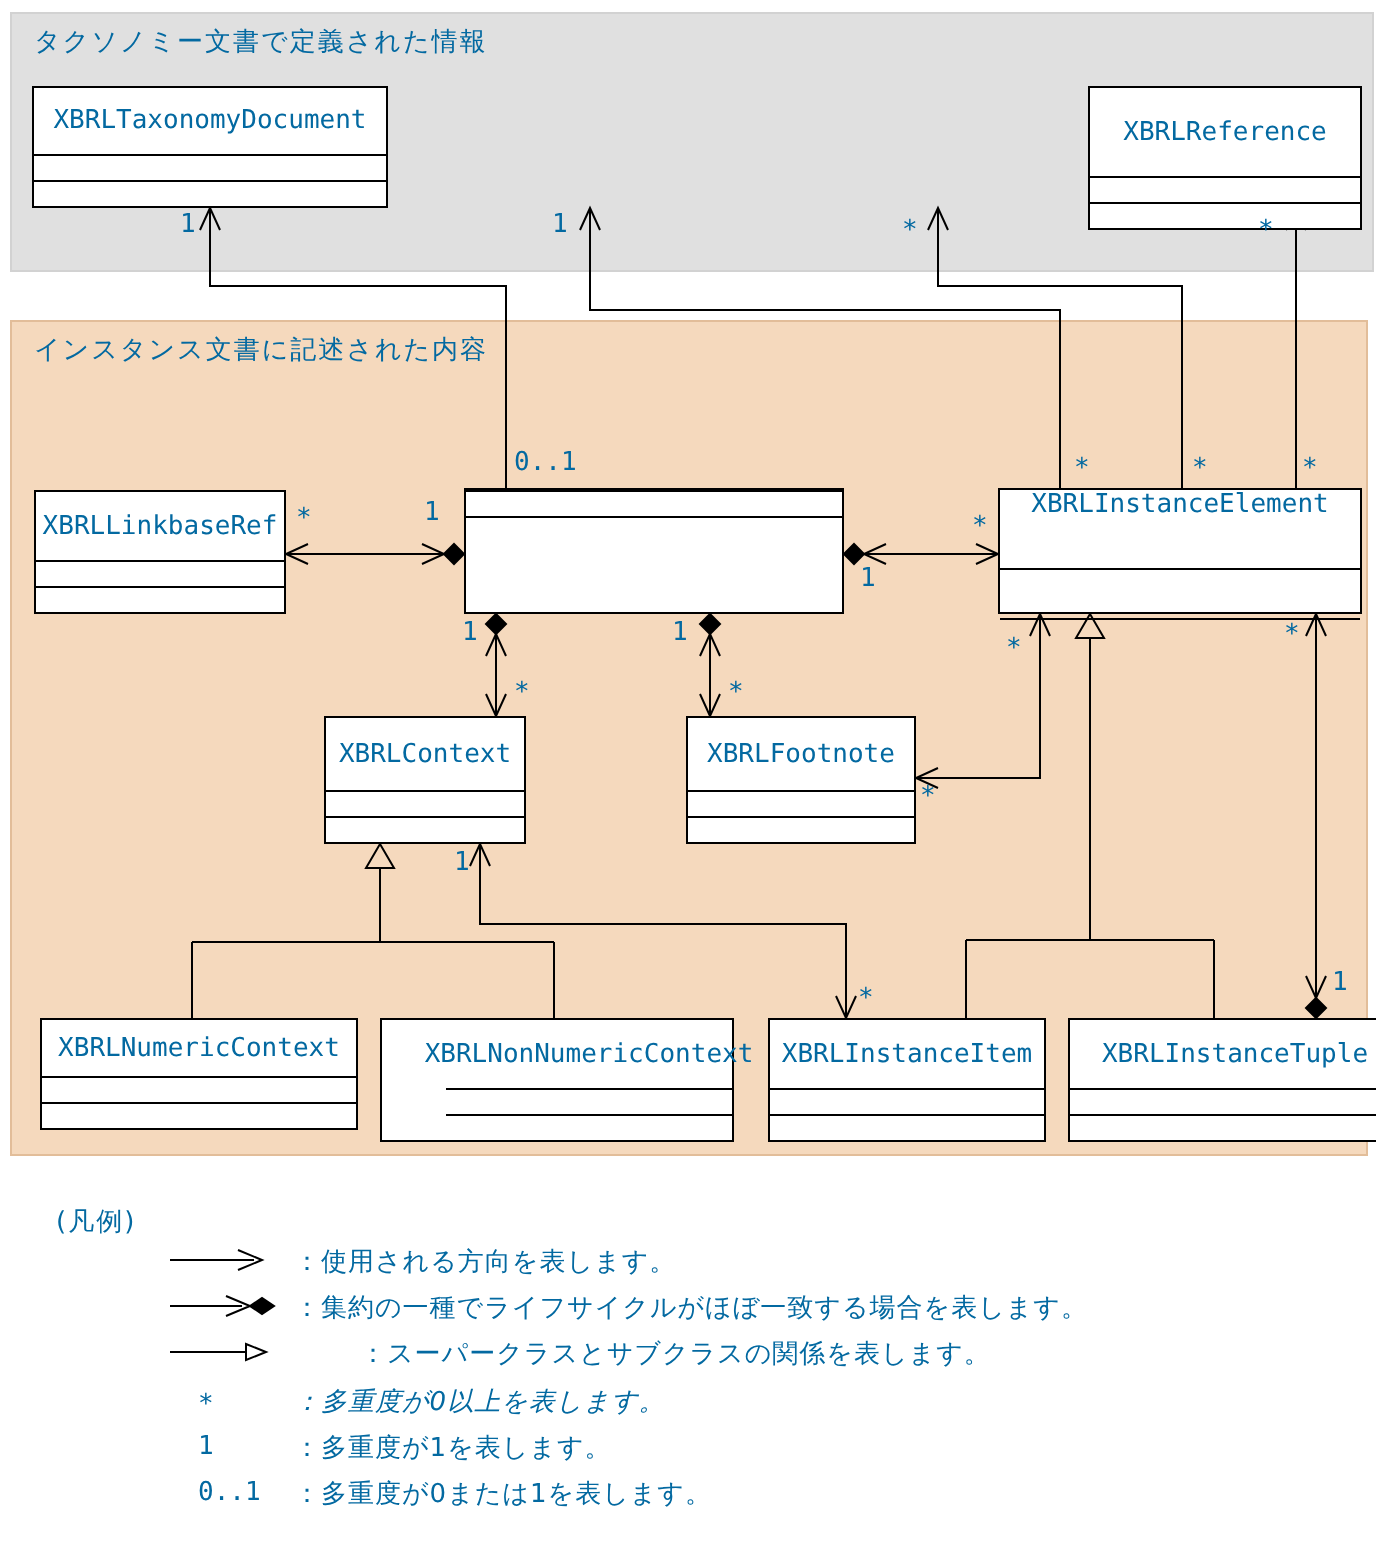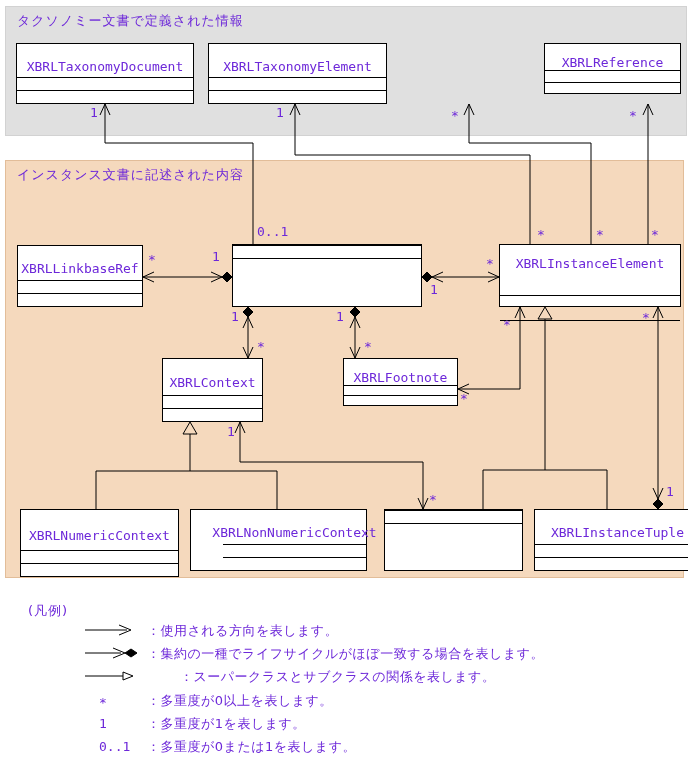--- a/index.html
+++ b/index.html
@@ -1,31 +1,31 @@
 <!DOCTYPE html>
 <html><head>
 <meta charset="utf-8">
 <style>
   html,body{margin:0;padding:0;background:#ffffff;}
   .canvas{
     position:relative;width:688px;height:784px;background:#ffffff;
-    font-family:"DejaVu Sans",sans-serif;color:#6d28d9;overflow:hidden;
+    font-family:"DejaVu Sans",sans-serif;color:#0369a1;overflow:hidden;
   }
   .region{position:absolute;box-sizing:border-box;}
   .region-taxonomy{left:5px;top:6px;width:682px;height:130px;background:#e0e0e0;border:1px solid #d2d2d2;}
   .region-instance{left:5px;top:160px;width:679px;height:418px;background:#f5d9bd;border:1px solid #e2bd99;}
   .region-title{position:absolute;left:11px;top:5px;font-size:13px;letter-spacing:1px;white-space:nowrap;}
   svg.wires{position:absolute;left:0;top:0;z-index:2;pointer-events:none;}
   .uml-class{
     position:absolute;box-sizing:border-box;background:#ffffff;border:1px solid #000;z-index:3;
     display:flex;flex-direction:column;
   }
   .uml-title{
     flex:1 1 auto;display:flex;align-items:center;justify-content:center;
-    font-family:"DejaVu Sans Mono",monospace;font-size:13px;white-space:nowrap;margin-top:11px;
+    font-family:"DejaVu Sans Mono",monospace;font-size:13px;white-space:nowrap;
   }
   .uml-row{height:12px;border-top:1px solid #000;}
   .mult{
     position:absolute;z-index:4;font-family:"DejaVu Sans Mono",monospace;
     font-size:13px;line-height:13px;white-space:nowrap;
   }
   .legend{position:absolute;left:0;top:595px;width:592px;height:189px;z-index:1;font-size:13px;}
   .legend-title{position:absolute;left:28px;top:7px;letter-spacing:1px;}
   .legend-text{position:absolute;left:147px;white-space:nowrap;letter-spacing:0.5px;}
   .legend-sym-svg{position:absolute;left:85px;}
@@ -121,26 +121,21 @@
       <path d="M545,319 V470 M483,470 H607 M483,470 V509 M607,470 V509"></path>
       <path d="M545,307 L538,319 L552,319 Z" fill="#f5d9bd"></path>
     </g>
   </svg>
 
   <div class="uml-class" style="left:16px;top:43px;width:178px;height:61px;">
     <div class="uml-title">XBRLTaxonomyDocument</div>
     <div class="uml-row"></div>
     <div class="uml-row"></div>
   </div>
-  <div class="uml-class" style="left:208px;top:43px;width:179px;height:61px;">
-    <div class="uml-title">XBRLTaxonomyElement</div>
-    <div class="uml-row"></div>
-    <div class="uml-row"></div>
-  </div>
-  <div class="uml-class" style="left:544px;top:43px;width:137px;height:51px;">
+  <div class="uml-class" style="left:544px;top:43px;width:137px;height:72px;">
     <div class="uml-title">XBRLReference</div>
     <div class="uml-row"></div>
     <div class="uml-row"></div>
   </div>
 
   <div class="uml-class" style="left:17px;top:245px;width:126px;height:62px;">
     <div class="uml-title">XBRLLinkbaseRef</div>
     <div class="uml-row"></div>
     <div class="uml-row"></div>
   </div>
@@ -151,36 +146,37 @@
   <div class="uml-class" style="left:499px;top:244px;width:182px;height:63px;gap:24px;">
     <div class="uml-title">XBRLInstanceElement</div>
     <div class="uml-row"></div>
     <div class="uml-row"></div>
   </div>
   <div class="uml-class" style="left:162px;top:358px;width:101px;height:64px;">
     <div class="uml-title">XBRLContext</div>
     <div class="uml-row"></div>
     <div class="uml-row"></div>
   </div>
-  <div class="uml-class" style="left:343px;top:358px;width:115px;height:48px;">
+  <div class="uml-class" style="left:343px;top:358px;width:115px;height:64px;">
     <div class="uml-title">XBRLFootnote</div>
     <div class="uml-row"></div>
     <div class="uml-row"></div>
   </div>
-  <div class="uml-class" style="left:20px;top:509px;width:159px;height:68px;">
+  <div class="uml-class" style="left:20px;top:509px;width:159px;height:56px;">
     <div class="uml-title">XBRLNumericContext</div>
     <div class="uml-row"></div>
     <div class="uml-row"></div>
   </div>
   <div class="uml-class" style="left:190px;top:509px;width:177px;height:62px;padding-left:32px;">
     <div class="uml-title">XBRLNonNumericContext</div>
     <div class="uml-row"></div>
     <div class="uml-row"></div>
   </div>
   <div class="uml-class" style="left:384px;top:509px;width:139px;height:62px;">
+    <div class="uml-title">XBRLInstanceItem</div>
     <div class="uml-row"></div>
     <div class="uml-row"></div>
   </div>
   <div class="uml-class" style="left:534px;top:509px;width:167px;height:62px;">
     <div class="uml-title">XBRLInstanceTuple</div>
     <div class="uml-row"></div>
     <div class="uml-row"></div>
   </div>
 
   <span class="mult" style="left:90px;top:106px;">1</span>
@@ -222,21 +218,21 @@
     </svg>
     <span class="legend-text" style="top:50px;font-family:Liberation Mono, monospace;">：集約の一種でライフサイクルがほぼ一致する場合を表します。</span>
 
     <svg class="legend-sym-svg" style="top:75px;" width="56" height="12" viewBox="0 0 56 12" fill="none" stroke="#000" stroke-width="1">
       <path d="M0,6 H38"></path>
         <path d="M38,2 L48,6 L38,10 Z" fill="#fff"></path>
     </svg>
     <span class="legend-text" style="top:73px;margin-left:33px;">：スーパークラスとサブクラスの関係を表します。</span>
 
     <span class="legend-sym-text" style="top:100px;">*</span>
-    <span class="legend-text" style="top:97px;">：多重度が0以上を表します。</span>
+    <span class="legend-text" style="top:97px;font-style:italic;">：多重度が0以上を表します。</span>
 
     <span class="legend-sym-text" style="top:121px;">1</span>
     <span class="legend-text" style="top:120px;">：多重度が1を表します。</span>
 
     <span class="legend-sym-text" style="top:144px;">0..1</span>
     <span class="legend-text" style="top:143px;">：多重度が0または1を表します。</span>
   </div>
 
 </div>
 

